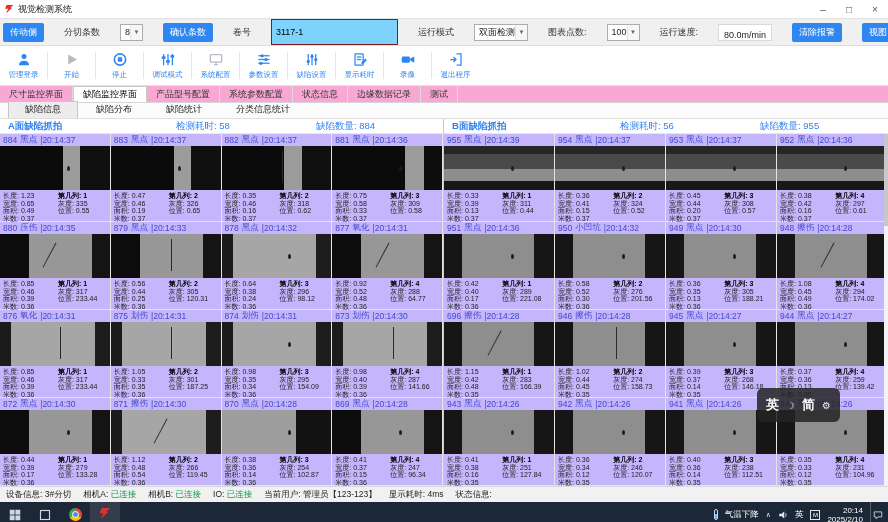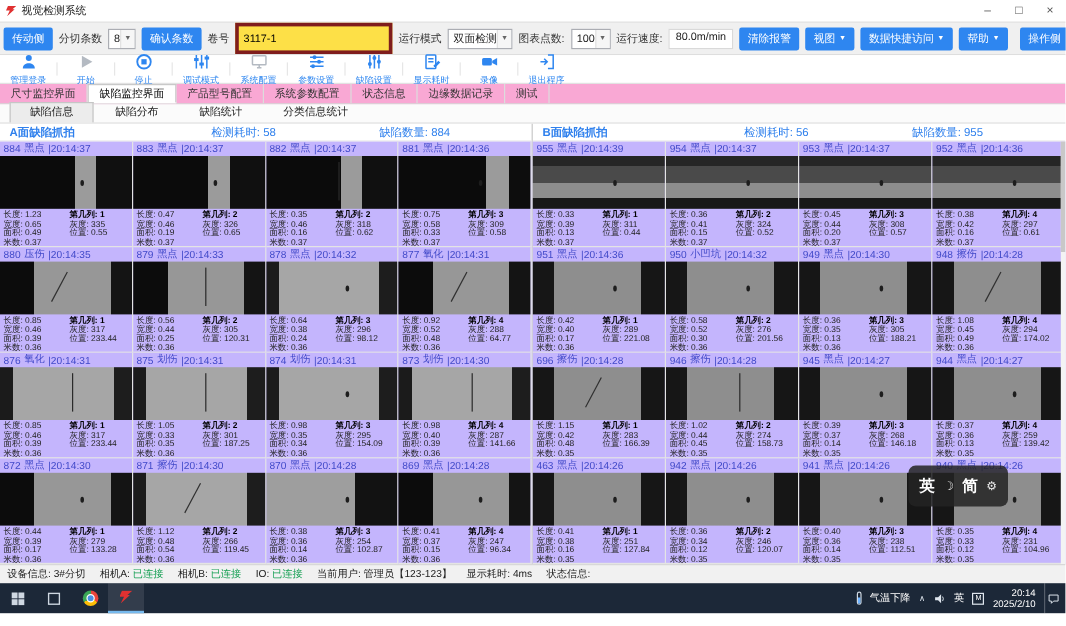--- a/index.html
+++ b/index.html
@@ -9,34 +9,34 @@
 
   
   .titlebar{height:18px;background:#fff;display:flex;align-items:center;font-size:9px;padding-left:5px;flex:none}
   .app-logo{width:9px;height:9px;margin-right:4px;background:#e03131;
     clip-path:polygon(20% 0,100% 0,60% 35%,80% 35%,10% 100%,35% 48%,0 48%)}
   .win-controls{margin-left:auto;display:flex}
   .win-btn{width:26px;height:18px;display:flex;align-items:center;justify-content:center;color:#555;font-size:10px}
 
   
   .toolbar{height:28px;background:#f0f0f0;border-top:1px solid #e3e3e3;border-bottom:1px solid #dedede;
-    display:flex;align-items:center;gap:5px;padding:0 3px;font-size:9px;flex:none;white-space:nowrap}
+    display:flex;align-items:center;gap:20px;padding:0 3px;font-size:9px;flex:none;white-space:nowrap}
   .btn-blue{background:#2e86f0;color:#fff;border:none;border-radius:2px;height:19px;padding:0 7px;
     font-size:9px;display:flex;align-items:center;gap:3px;font-family:inherit}
   .btn-blue .dd{font-size:6px}
   .tb-label{color:#333}
   .combo{background:#fff;border:1px solid #abadb3;height:17px;display:flex;align-items:center;padding:0 0 0 4px;font-size:9px}
   .combo .dd{margin-left:auto;width:12px;height:100%;display:flex;align-items:center;justify-content:center;
     color:#666;font-size:6px;border-left:1px solid #e2e2e2;background:#f6f6f6}
-  .input{background:#fde047;border:3px solid #7f1d1d;height:26px;padding:0 4px;font-size:9px;font-family:inherit}
-  .speedbox{background:#fff;border:1px solid #d9d9d9;height:17px;display:flex;align-items:flex-start;padding:0 5px}
+  .input{background:#7dd3fc;border:1px solid #7f1d1d;height:26px;padding:0 4px;font-size:9px;font-family:inherit}
+  .speedbox{background:#fff;border:1px solid #d9d9d9;height:17px;display:flex;align-items:flex-end;padding:0 5px}
   .spacer{flex:1}
 
   
-  .iconbar{height:24px;background:#fff;display:flex;align-items:stretch;border-bottom:1px solid #e2e2e2;flex:none}
+  .iconbar{height:40px;background:#fff;display:flex;align-items:stretch;border-bottom:1px solid #e2e2e2;flex:none}
   .icon-btn{width:47px;display:flex;flex-direction:column;align-items:center;justify-content:center;gap:1px;
     font-size:7.5px;color:#2e86f0;cursor:default}
   .icon-btn svg{width:16px;height:15px}
   .iconbar .sep{width:1px;background:#e6e6e6;margin:6px 0}
 
   
   .tabs{height:17px;background:#f9a8d4;display:flex;font-size:9px;border-bottom:1px solid #d6d6d6;flex:none}
   .tab{padding:0 9px;display:flex;align-items:center;color:#333;border-right:1px solid #dcdcdc}
   .tab.active{background:#fff;border:1px solid #c9c9c9;border-bottom:1px solid #fff;color:#000}
 
@@ -916,21 +916,21 @@
       <div class="info-right">
                 <div class="first">第几列: 4</div>
                 <div>灰度: 259</div>
                 <div>位置: 139.42</div>
               </div>
     </div>
   </div>
 
   <div class="cell">
     <div class="cell-header">
-      <span class="cid">463</span>
+      <span class="cid">943</span>
       <span class="ctype">黑点</span>
       <span class="ctime">|20:14:26</span>
     </div>
     <div class="cell-img img-pE mark-dot"></div>
     <div class="cell-info">
       <div class="info-left">
                 <div>长度: 0.41</div>
                 <div>宽度: 0.38</div>
                 <div>面积: 0.16</div>
                 <div>米数: 0.35</div>

